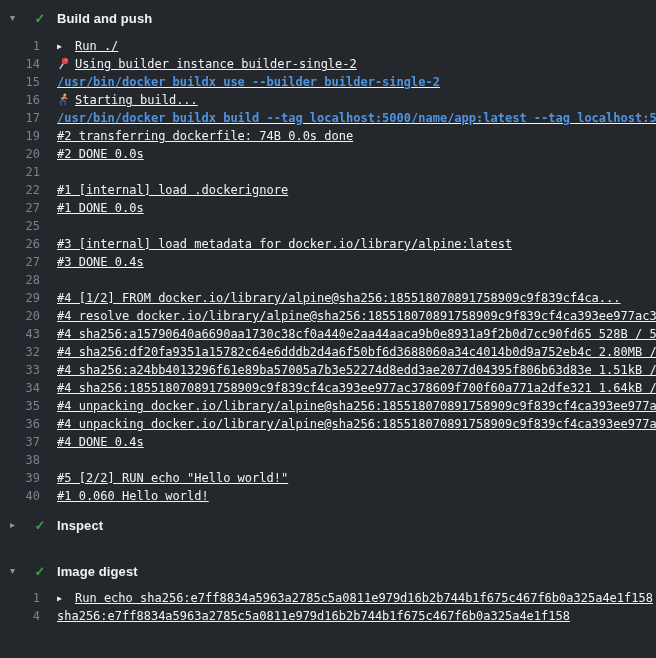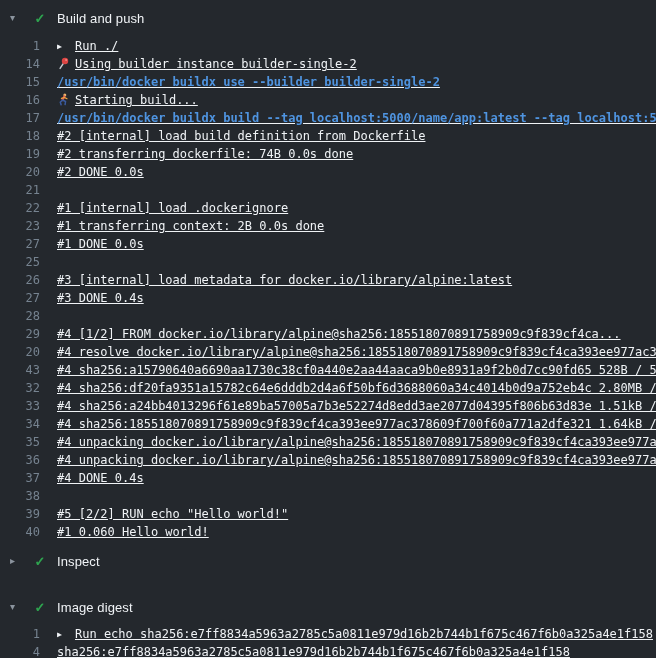--- a/index.html
+++ b/index.html
@@ -15,21 +15,21 @@
     display:flex;align-items:center;height:28px;padding-left:10px;cursor:pointer;
   }
   .chev{
     flex:none;width:12px;font-size:10px;line-height:1;color:#8b949e;
   }
   .check{
     flex:none;width:16px;margin-left:10px;margin-right:9px;text-align:center;
     color:#2ea44f;font-size:13px;font-weight:bold;line-height:1;
   }
   .section-title{
-    color:#f0f3f6;font-size:13px;font-weight:400;letter-spacing:.1px;
+    color:#f0f3f6;font-size:13px;font-weight:700;letter-spacing:.1px;
   }
   .log-lines{
     list-style:none;margin:0;padding:5px 0 6px 0;
     font-family:"DejaVu Sans Mono","Liberation Mono",monospace;
     font-size:12px;line-height:18px;
   }
   .log-lines.tight{padding-top:4px;}
   .log-line{display:flex;height:18px;overflow:hidden;white-space:pre;}
   .ln{
     flex:none;width:40px;text-align:right;color:#768390;cursor:pointer;
@@ -59,26 +59,24 @@
                 <circle cx="9.1" cy="3" r="1" fill="#f08a88"></circle>
               </svg></span><span>Using builder instance builder-single-2</span></span></li>
         <li class="log-line"><span class="ln">15</span><span class="lc"><span class="cmd">/usr/bin/docker buildx use --builder builder-single-2</span></span></li>
         <li class="log-line"><span class="ln">16</span><span class="lc"><span class="eicon"><svg width="13" height="13" viewBox="0 0 13 13">
                 <circle cx="7.8" cy="1.9" r="1.5" fill="#eeb26a"></circle>
                 <path d="M7.2 3.6 L5.6 7" stroke="#e2574c" stroke-width="2.2" stroke-linecap="round"></path>
                 <path d="M7.4 4.4 L10 5.7 M7 4.7 L4.4 5.3" stroke="#f4a340" stroke-width="1.2" stroke-linecap="round"></path>
                 <path d="M5.6 7 L8.5 8.5 L8.1 11.6 M5.6 7 L3.3 9.3 L4.1 11.8" stroke="#3a5ba0" stroke-width="1.5" fill="none" stroke-linecap="round"></path>
               </svg></span><span>Starting build...</span></span></li>
         <li class="log-line"><span class="ln">17</span><span class="lc"><span class="cmd">/usr/bin/docker buildx build --tag localhost:5000/name/app:latest --tag localhost:5000</span></span></li>
-        <li class="log-line"><span class="ln">18</span><span class="lc"><span>#2 [internal] load build definition from Dockerfile</span></span></li>
         <li class="log-line"><span class="ln">19</span><span class="lc"><span>#2 transferring dockerfile: 74B 0.0s done</span></span></li>
         <li class="log-line"><span class="ln">20</span><span class="lc"><span>#2 DONE 0.0s</span></span></li>
         <li class="log-line"><span class="ln">21</span><span class="lc"><span></span></span></li>
         <li class="log-line"><span class="ln">22</span><span class="lc"><span>#1 [internal] load .dockerignore</span></span></li>
-        <li class="log-line"><span class="ln">23</span><span class="lc"><span>#1 transferring context: 2B 0.0s done</span></span></li>
         <li class="log-line"><span class="ln">27</span><span class="lc"><span>#1 DONE 0.0s</span></span></li>
         <li class="log-line"><span class="ln">25</span><span class="lc"><span></span></span></li>
         <li class="log-line"><span class="ln">26</span><span class="lc"><span>#3 [internal] load metadata for docker.io/library/alpine:latest</span></span></li>
         <li class="log-line"><span class="ln">27</span><span class="lc"><span>#3 DONE 0.4s</span></span></li>
         <li class="log-line"><span class="ln">28</span><span class="lc"><span></span></span></li>
         <li class="log-line"><span class="ln">29</span><span class="lc"><span>#4 [1/2] FROM docker.io/library/alpine@sha256:185518070891758909c9f839cf4ca...</span></span></li>
         <li class="log-line"><span class="ln">20</span><span class="lc"><span>#4 resolve docker.io/library/alpine@sha256:185518070891758909c9f839cf4ca393ee977ac378609f700f60a771a2dfe321</span></span></li>
         <li class="log-line"><span class="ln">43</span><span class="lc"><span>#4 sha256:a15790640a6690aa1730c38cf0a440e2aa44aaca9b0e8931a9f2b0d7cc90fd65 528B / 528B</span></span></li>
         <li class="log-line"><span class="ln">32</span><span class="lc"><span>#4 sha256:df20fa9351a15782c64e6dddb2d4a6f50bf6d3688060a34c4014b0d9a752eb4c 2.80MB / 2.80MB</span></span></li>
         <li class="log-line"><span class="ln">33</span><span class="lc"><span>#4 sha256:a24bb4013296f61e89ba57005a7b3e52274d8edd3ae2077d04395f806b63d83e 1.51kB / 1.51kB</span></span></li>

